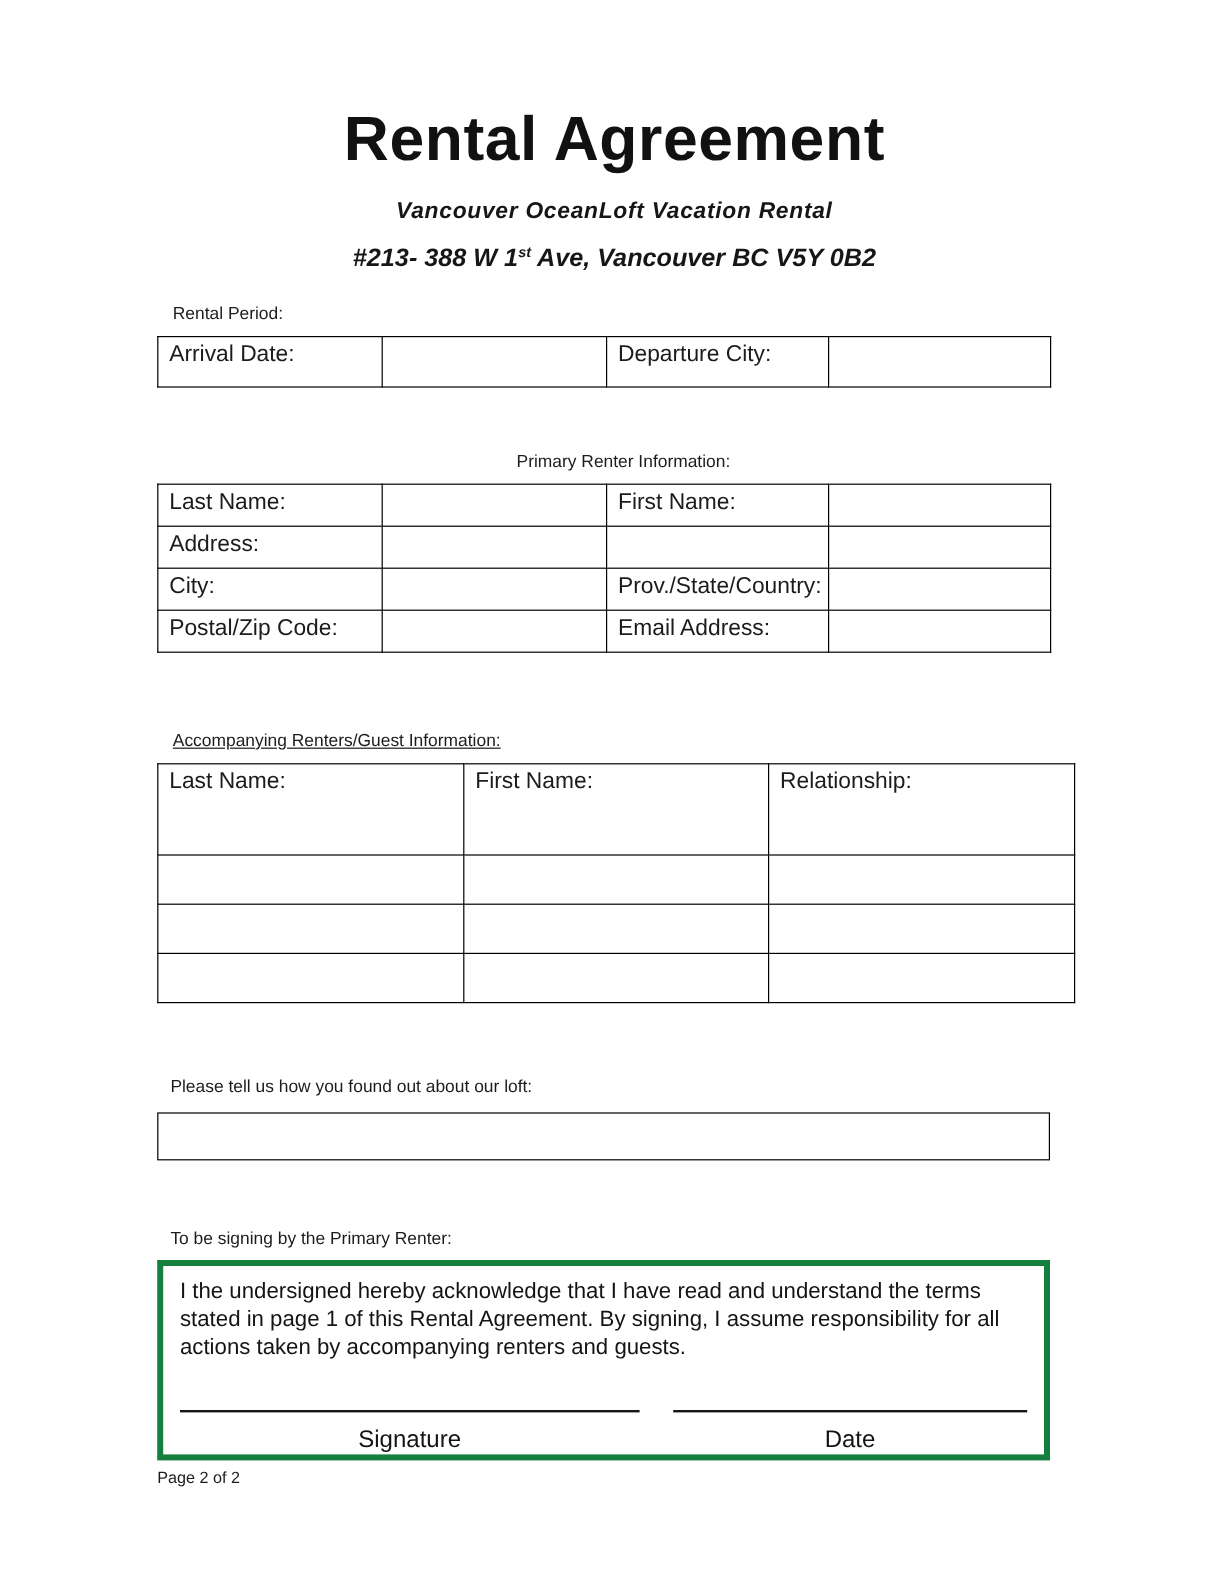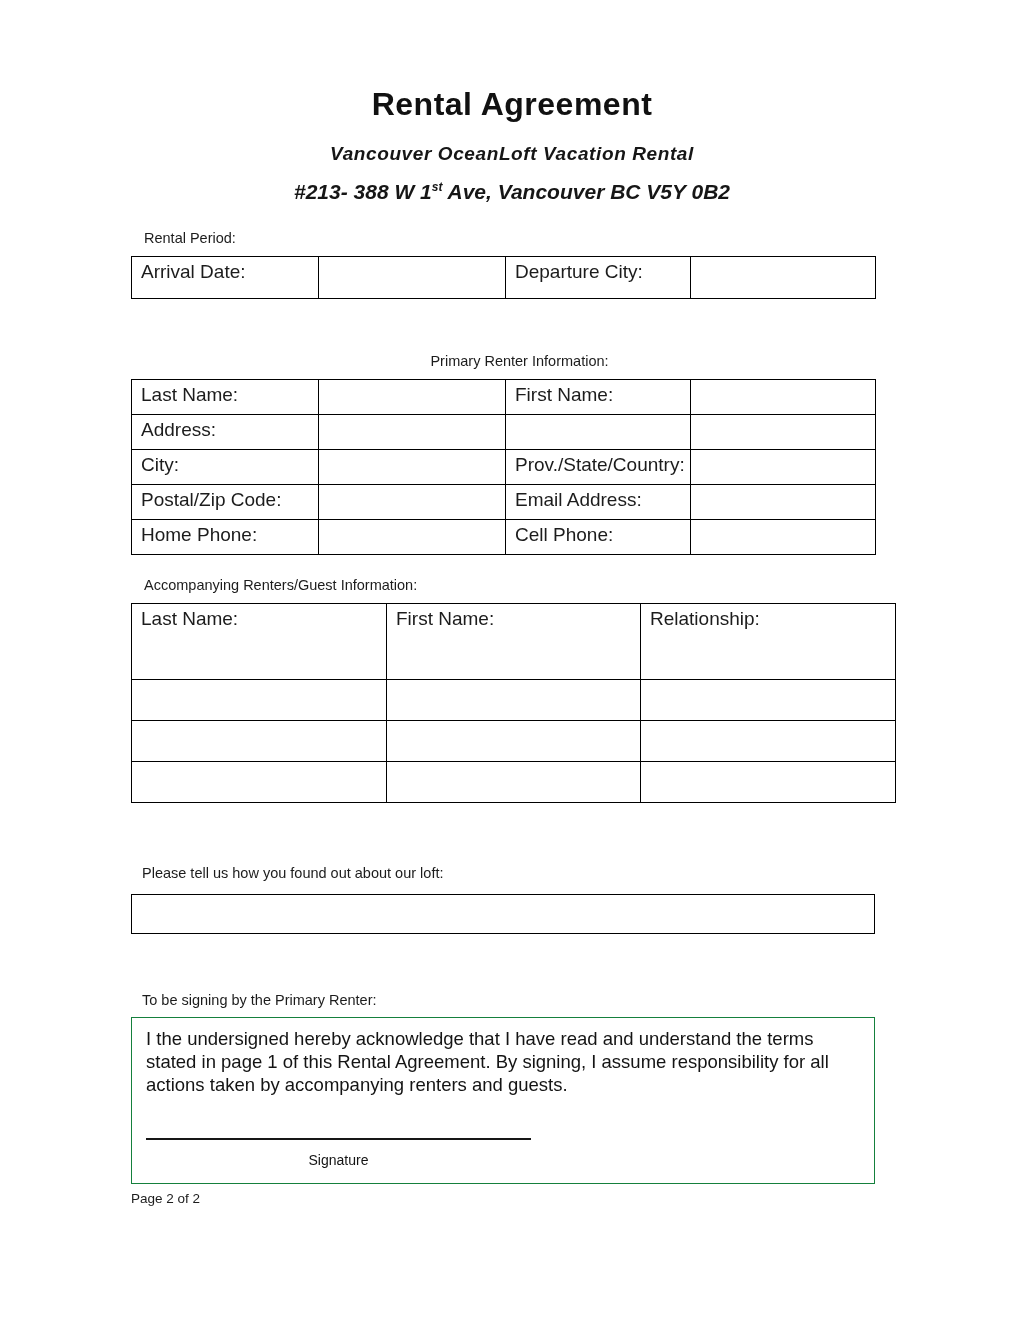--- a/index.html
+++ b/index.html
@@ -9,21 +9,21 @@
     width: 1024px;
     height: 1325px;
     background: #ffffff;
     font-family: "Liberation Sans", sans-serif;
     color: #1c1c1c;
     overflow: hidden;
   }
   .doc-header { text-align: center; padding-top: 86px; }
   .doc-title {
     margin: 0;
-    font-size: 32px;
+    font-size: 52px;
     font-weight: 700;
     letter-spacing: 0.5px;
     color: #111;
   }
   .doc-subtitle {
     margin-top: 20px;
     font-size: 19px;
     font-weight: 700;
     font-style: italic;
     letter-spacing: 0.6px;
@@ -40,21 +40,21 @@
 
   .content { width: 764px; margin-left: 131px; }
   .section-label {
     font-size: 14.5px;
     color: #1c1c1c;
     padding-left: 13px;
     line-height: 17px;
   }
   .m-rental   { margin-top: 26px; }
   .m-primary  { margin-top: 54px; text-align: center; }
-  .m-accomp   { margin-top: 22px; }
+  .m-accomp   { margin-top: 66px; text-decoration: underline; }
   .m-found    { margin-top: 62px; padding-left: 11px; }
   .m-signed   { margin-top: 58px; padding-left: 11px; }
 
   table.tbl {
     border-collapse: collapse;
     table-layout: fixed;
     margin-top: 9px;
   }
   table.t1, table.t2 { width: 744px; }
   table.t3 { width: 764px; }
@@ -75,39 +75,39 @@
     width: 744px;
     height: 40px;
     border: 1px solid #000;
     background: #fff;
   }
 
   .sig-box {
     margin-top: 8px;
     width: 744px;
     height: 167px;
-    border: 1px solid #15803d;
+    border: 5px solid #15803d;
     padding: 7px 14px 0 14px;
     background: #fff;
   }
   .ack {
     margin: 2px 0 0 0;
     max-width: 690px;
     font-size: 18.5px;
     line-height: 1.25;
     color: #141414;
   }
   .sig-row { display: flex; gap: 28px; margin-top: 30px; }
   .sig-col-1 { width: 385px; }
   .sig-col-2 { width: 297px; }
   .sig-line { height: 14px; border-bottom: 2px solid #161616; }
   .sig-label {
     margin-top: 12px;
     text-align: center;
-    font-size: 14px;
+    font-size: 20px;
     color: #141414;
   }
   .page-number {
     width: 771px;
     margin-left: 131px;
     margin-top: 7px;
     text-align: left;
     font-size: 13.5px;
     color: #1c1c1c;
   }
@@ -169,26 +169,20 @@
       <tr>
         <td>City:</td>
         <td></td>
         <td>Prov./State/Country:</td>
         <td></td>
       </tr>
       <tr>
         <td>Postal/Zip Code:</td>
         <td></td>
         <td>Email Address:</td>
-        <td></td>
-      </tr>
-      <tr>
-        <td>Home Phone:</td>
-        <td></td>
-        <td>Cell Phone:</td>
         <td></td>
       </tr>
     </tbody>
       </table>
 
     <div class="section-label m-accomp">Accompanying Renters/Guest Information:</div>
 
     <table class="tbl t3">
       <colgroup>
           <col style="width:255px">
@@ -224,20 +218,24 @@
 
     <div class="section-label m-signed">To be signing by the Primary Renter:</div>
 
     <div class="sig-box">
       <p class="ack">I the undersigned hereby acknowledge that I have read and understand the terms stated in page 1 of this Rental Agreement.  By signing, I assume responsibility for all actions taken by accompanying renters and guests.</p>
       <div class="sig-row">
         <div class="sig-col-1">
           <div class="sig-line"></div>
           <div class="sig-label">Signature</div>
         </div>
+        <div class="sig-col-2">
+          <div class="sig-line"></div>
+          <div class="sig-label">Date</div>
+        </div>
       </div>
     </div>
 
   </div>
 
   <div class="page-number">Page 2 of 2</div>
 
 </div>
 
 </body></html>

